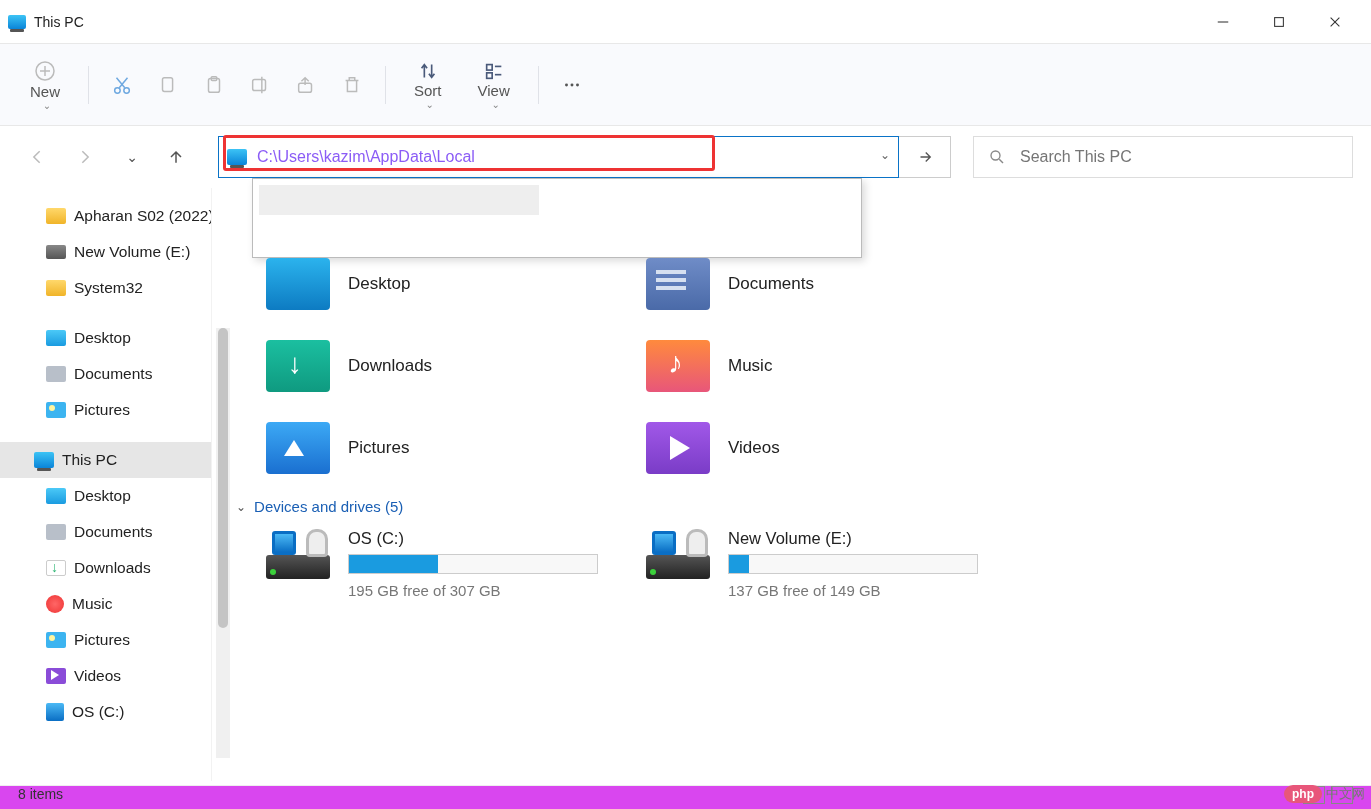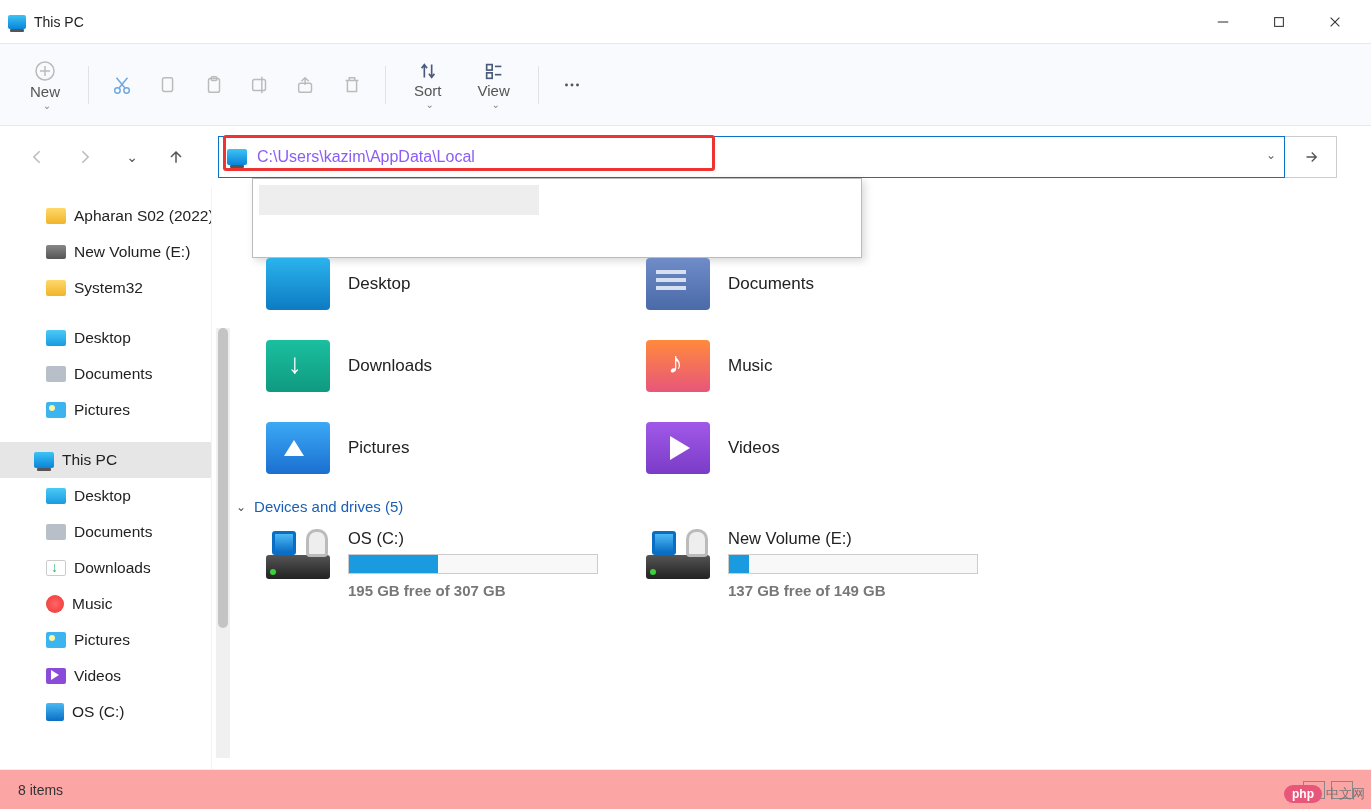--- a/index.html
+++ b/index.html
@@ -95,23 +95,23 @@
 .drive-ico { width:64px; height:50px; margin-right:18px; position:relative; }
 .drive-ico::before { content:""; position:absolute; left:0; bottom:0; width:64px; height:24px; background: linear-gradient(#555,#222); border-radius:3px; }
 .drive-ico::after { content:""; position:absolute; left:4px; bottom:4px; width:6px; height:6px; background:#3bd13b; border-radius:50%; }
 .drive-ico .win { position:absolute; left:6px; top:2px; width:24px; height:24px; background:#0a6ec4; border-radius:3px; }
 .drive-ico .win::after { content:""; position:absolute; left:3px; top:3px; width:18px; height:18px; background: linear-gradient(#4bb9f5,#0a6ec4); }
 .drive-ico .lock { position:absolute; right:2px; top:0; width:22px; height:28px; border:3px solid #bbb; border-radius:10px 10px 4px 4px; background:#eee; }
 .drive-info { flex:1; }
 .drive-name { font-size:16.5px; color:#222; margin-bottom:6px; }
 .drive-bar { width:250px; height:20px; border:1px solid #ccc; background:#f8f8f8; position:relative; margin-bottom:8px; }
 .drive-fill { height:100%; background:#1a9be0; }
-.drive-free { font-size:15px; color:#777;font-weight:bold; }
-
-.statusbar { position:absolute; bottom:0; left:0; right:0; height:40px; border-top:1px solid #eee; display:flex; align-items:center; padding: 0 18px; font-size:14px; color:#333; background:#fca5a5; }
+.drive-free { font-size:15px; color:#777; }
+
+.statusbar { position:absolute; bottom:0; left:0; right:0; height:24px; border-top:1px solid #eee; display:flex; padding: 0 18px; font-size:14px; color:#333; background:#d946ef; }
 .statusbar .view-toggle { margin-left:auto; display:flex; gap:6px; }
 .statusbar .vt-btn { width:22px; height:18px; border:1px solid #888; }
 
 .watermark { position:absolute; right:6px; bottom:6px; display:flex; align-items:center; font-size:13px; color:#777; }
 .watermark .badge { background:#e8567a; color:#fff; font-weight:bold; padding:2px 8px; border-radius:10px; margin-right:4px; font-size:12px; }
 </style>
 </head>
 <body>
 
 <div class="titlebar">
@@ -242,20 +242,27 @@
     <div class="refresh-box">
         <svg width="18" height="18" viewBox="0 0 24 24" fill="none" stroke="#555" stroke-width="1.8">
           <path d="M6 12 h12 M13 6 l6 6 -6 6"></path>
         </svg>
       </div>
     <div class="address-dropdown">
       <div class="blur"></div>
     </div>
   </div>
 
+  <div class="searchbox">
+    <svg viewBox="0 0 24 24" fill="none" stroke="currentColor" stroke-width="1.8">
+        <circle cx="10" cy="10" r="6"></circle>
+        <line x1="15" y1="15" x2="20" y2="20"></line>
+      </svg>
+    <input placeholder="Search This PC" style="">
+  </div>
 </div>
 
 <div class="body">
   <div class="sidebar" id="sidebar">
       <div class="sb-item">
         <span class="sb-ico i-folder-y"></span>
         <span>Apharan S02 (2022)</span>
       </div>
       <div class="sb-item">
         <span class="sb-ico i-disk"></span>

